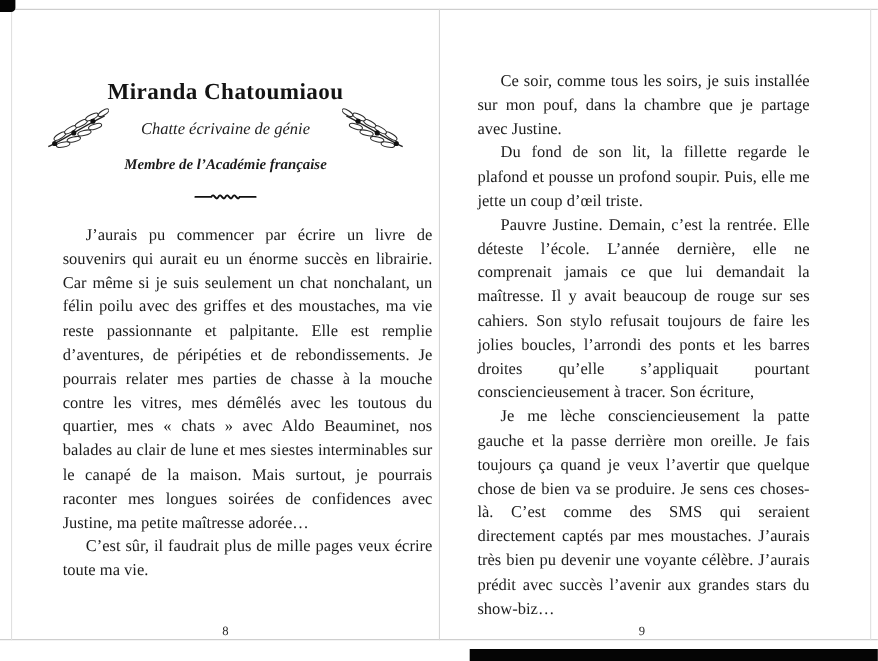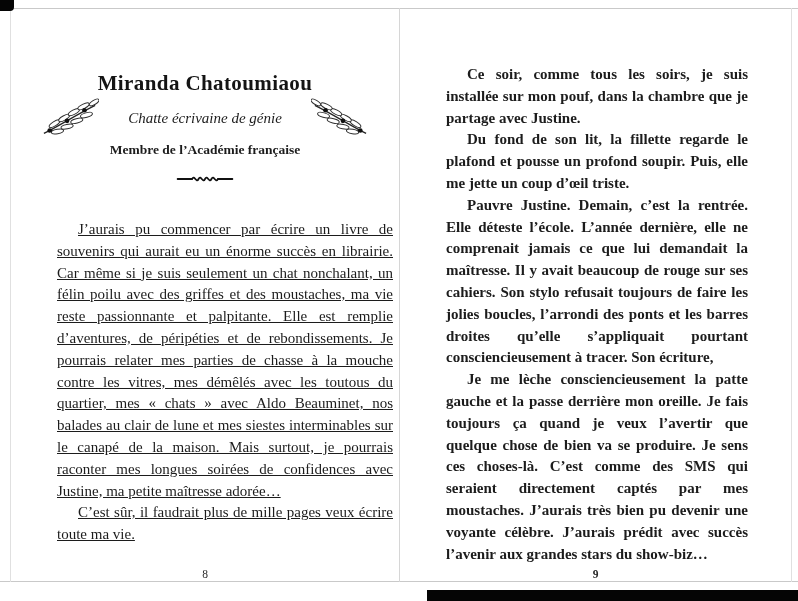--- a/index.html
+++ b/index.html
@@ -17,45 +17,45 @@
   .frame-bottom { position:absolute; left:0; right:0; top:581px; height:1px; background:#c9c9c9; }
   .frame-left   { position:absolute; left:10px;  top:8px; height:574px; width:1px; background:#e0e0e0; }
   .frame-right  { position:absolute; left:791px; top:8px; height:574px; width:1px; background:#e0e0e0; }
   .gutter-line  { position:absolute; left:399px; top:8px; height:574px; width:1px; background:#d6d6d6; }
   
   .corner-tl  { position:absolute; left:0; top:0; width:14px; height:11px; background:#050505; border-bottom-right-radius:4px; }
   .bar-bottom { position:absolute; left:427px; right:0; bottom:0; height:11px; background:#050505; }
 
   .page { position:absolute; top:9px; bottom:20px; }
   .page.left  { left:11px;  width:388px; }
-  .page.right { left:400px; width:391px;font-weight:bold; }
+  .page.right { left:388px; width:391px; }
 
   .chapter-header { position:absolute; left:0; top:61px; width:388px; text-align:center; }
   .chapter-title {
     margin:0; font-size:21px; font-weight:700; letter-spacing:0.4px; line-height:26px; color:#141414;
   }
   .chapter-subtitle { margin:13px 0 0 0; font-style:italic; font-size:15px; line-height:18px;text-align:center; }
-  .chapter-affiliation { margin:14px 0 0 0; font-weight:700; font-size:13.5px; line-height:17px; }
+  .chapter-affiliation { margin:14px 0 0 0; font-weight:700; font-size:13.5px; line-height:17px;font-style:italic; }
 
   .laurel { position:absolute; top:84px; width:58px; height:46px; }
   .laurel.l { left:30px; }
   .laurel.r { left:300px; transform:scaleX(-1); }
   .laurel svg { display:block; }
 
   .ornament { position:absolute; left:0; top:163px; width:388px; text-align:center; }
   .ornament svg { display:inline-block; }
 
   .body-text {
     position:absolute;
     font-size:15px; line-height:21.8px;
     text-align:justify;
     hyphens:auto; -webkit-hyphens:auto;
   }
   .body-text p { margin:0; text-indent:21px; }
-  .page.left  .body-text { left:46px; top:210px; width:336px;text-decoration:underline; }
+  .page.left  .body-text { left:46px; top:195px; width:336px; }
   .page.right .body-text { left:46px; top:55px;  width:302px; }
 
   .page-number {
     position:absolute; left:0; bottom:1px; width:100%;
     text-align:center; font-size:11.5px; color:#2a2a2a;
   }
   .branch-stroke { stroke:#242424; fill:none; }
   .leaf { stroke:#2e2e2e; fill:#ffffff; stroke-width:1; }
   .olive { fill:#101010; }
 </style>

